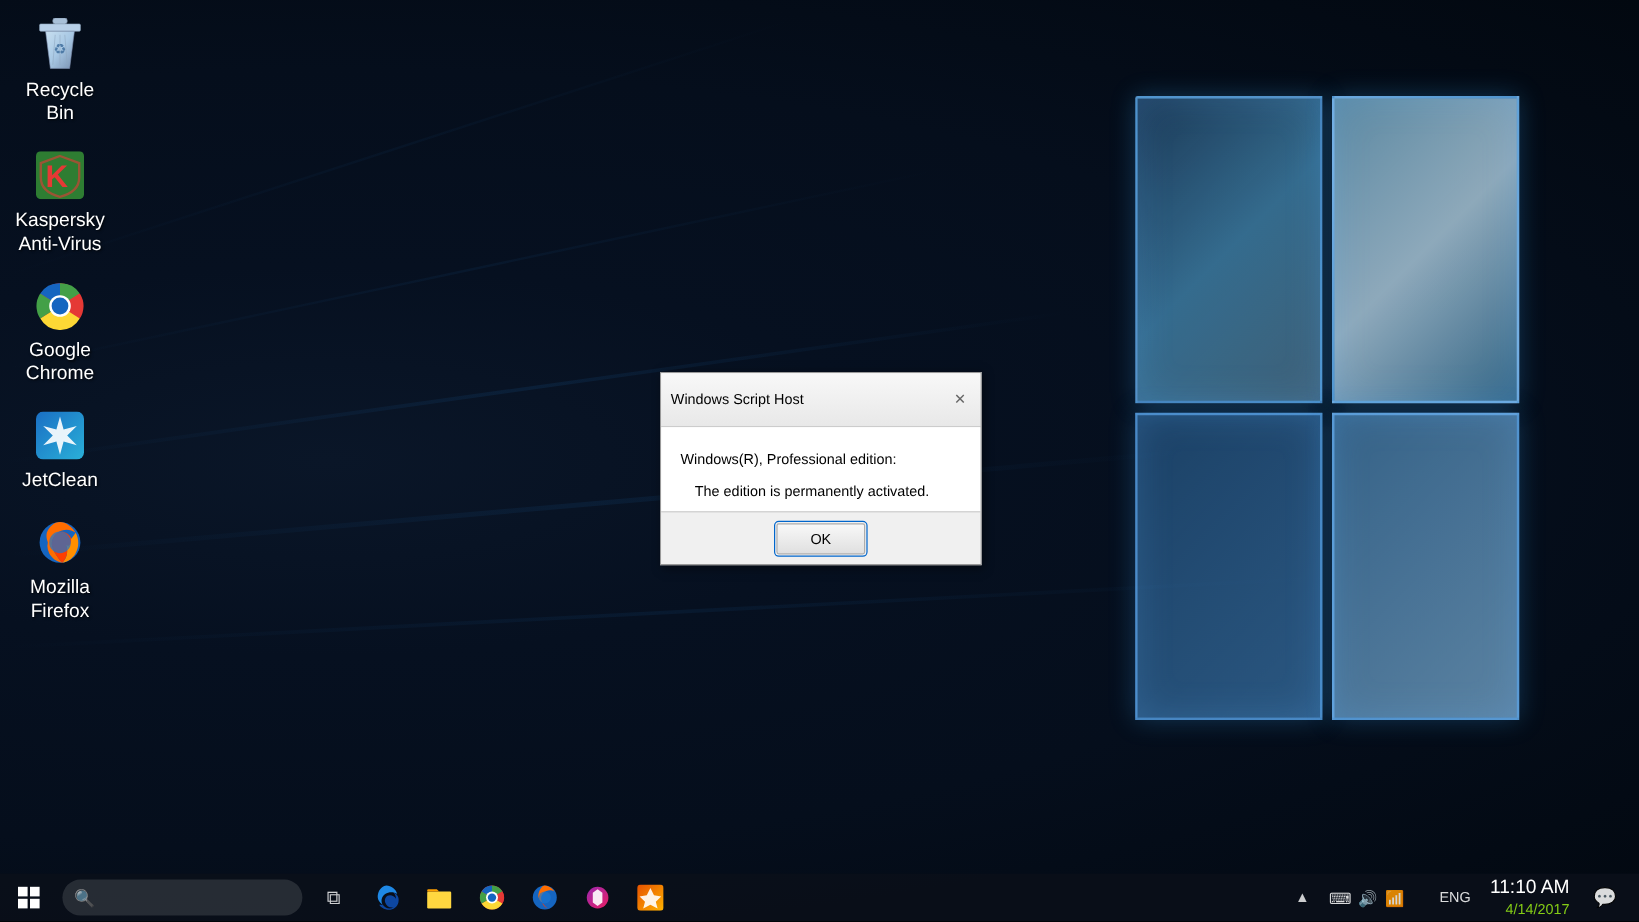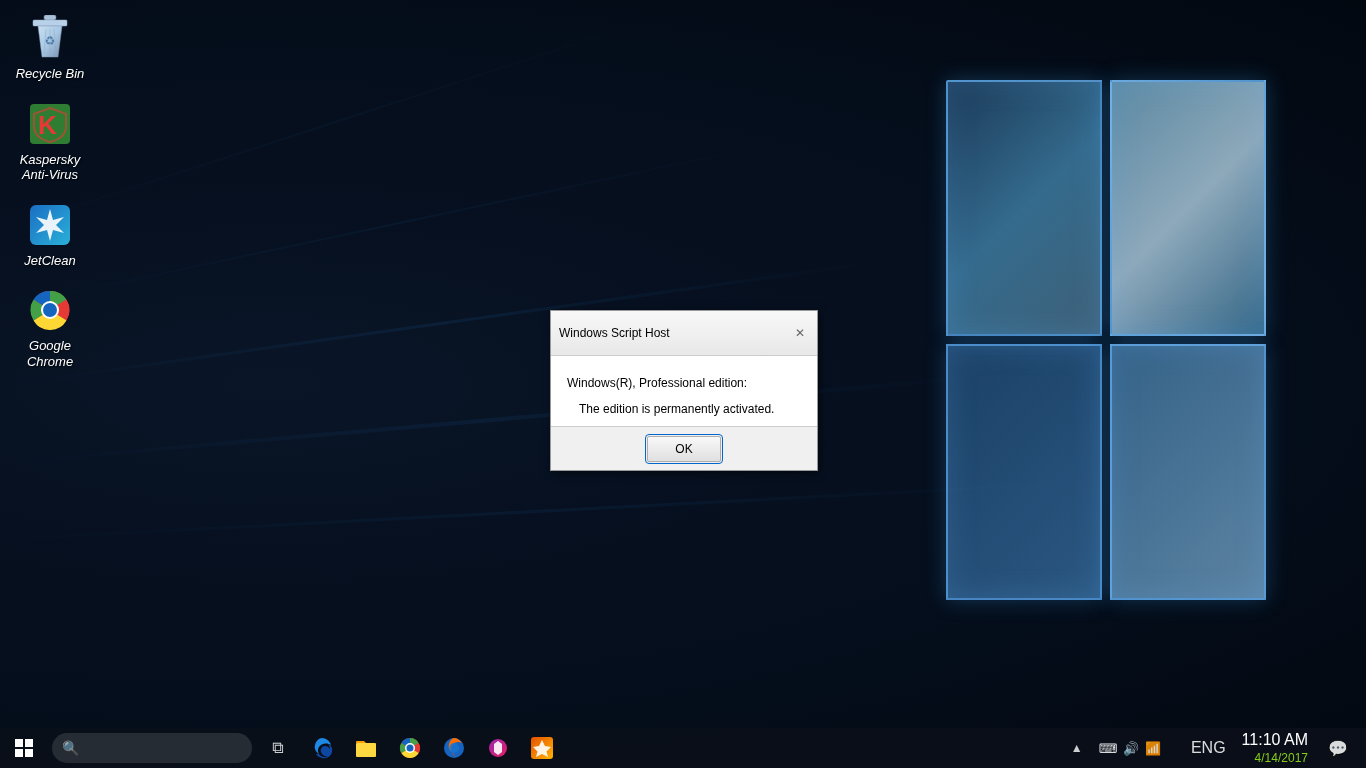--- a/index.html
+++ b/index.html
@@ -89,25 +89,24 @@
       height: 48px;
       display: flex;
       align-items: center;
       justify-content: center;
       margin-bottom: 4px;
       font-size: 36px;
     }
 
     .icon-label {
       color: white;
-      font-size: 13px;
+      font-size: 16px;
       text-align: center;
       text-shadow: 1px 1px 2px rgba(0,0,0,0.8);
       line-height: 1.2;
-      font-style: italic;
     }
 
     .dialog {
       pointer-events: all;
       background: #f0f0f0;
       border: 1px solid #999;
       box-shadow: 2px 2px 8px rgba(0,0,0,0.5);
       width: 268px;
       position: absolute;
       top: 310px;
@@ -385,53 +384,70 @@
 
           <path d="M20 4 L36 10 L36 22 Q36 34 20 38 Q4 34 4 22 L4 10 Z" fill="none" stroke="#e53935" stroke-width="2" opacity="0.6"></path>
         </svg>
       </div>
       <span class="icon-label">Kaspersky<br>Anti-Virus</span>
     </div>
 
     <div class="desktop-icon">
       <div class="icon-img">
         <svg width="40" height="40" viewBox="0 0 40 40">
+
+          <circle cx="20" cy="20" r="19" fill="#e53935"></circle>
+          <path d="M20 1 A19 19 0 0 1 36.46 9.5 L20 20 Z" fill="#43a047"></path>
+          <path d="M36.46 9.5 A19 19 0 0 1 36.46 30.5 L20 20 Z" fill="#e53935"></path>
+          <path d="M36.46 30.5 A19 19 0 0 1 3.54 30.5 L20 20 Z" fill="#fdd835"></path>
+          <path d="M3.54 30.5 A19 19 0 0 1 3.54 9.5 L20 20 Z" fill="#43a047"></path>
+          <path d="M3.54 9.5 A19 19 0 0 1 20 1 L20 20 Z" fill="#1565c0"></path>
+
+          <circle cx="20" cy="20" r="9" fill="white"></circle>
+
+          <circle cx="20" cy="20" r="7" fill="#1565c0"></circle>
+        </svg>
+      </div>
+      <span class="icon-label">Google<br>Chrome</span>
+    </div>
+
+    <div class="desktop-icon">
+      <div class="icon-img">
+        <svg width="40" height="40" viewBox="0 0 40 40">
           <rect width="40" height="40" rx="6" fill="url(#jetBg)"></rect>
 
           <path d="M20 4 L23 15 L34 12 L26 20 L34 28 L23 25 L20 36 L17 25 L6 28 L14 20 L6 12 L17 15 Z" fill="white" opacity="0.9"></path>
           <defs>
             <linearGradient id="jetBg" x1="0%" y1="0%" x2="100%" y2="100%">
               <stop offset="0%" style="stop-color:#1a6fc4"></stop>
               <stop offset="100%" style="stop-color:#2ab0d8"></stop>
             </linearGradient>
           </defs>
         </svg>
       </div>
       <span class="icon-label">JetClean</span>
     </div>
 
     <div class="desktop-icon">
       <div class="icon-img">
         <svg width="40" height="40" viewBox="0 0 40 40">
 
-          <circle cx="20" cy="20" r="19" fill="#e53935"></circle>
-          <path d="M20 1 A19 19 0 0 1 36.46 9.5 L20 20 Z" fill="#43a047"></path>
-          <path d="M36.46 9.5 A19 19 0 0 1 36.46 30.5 L20 20 Z" fill="#e53935"></path>
-          <path d="M36.46 30.5 A19 19 0 0 1 3.54 30.5 L20 20 Z" fill="#fdd835"></path>
-          <path d="M3.54 30.5 A19 19 0 0 1 3.54 9.5 L20 20 Z" fill="#43a047"></path>
-          <path d="M3.54 9.5 A19 19 0 0 1 20 1 L20 20 Z" fill="#1565c0"></path>
-
-          <circle cx="20" cy="20" r="9" fill="white"></circle>
-
-          <circle cx="20" cy="20" r="7" fill="#1565c0"></circle>
-        </svg>
-      </div>
-      <span class="icon-label">Google<br>Chrome</span>
-    </div>
-
+          <circle cx="20" cy="20" r="17" fill="#1565c0"></circle>
+
+          <path d="M20 3 C25 3 30 7 33 12 C28 8 22 9 18 12 C14 15 12 20 14 25 C10 22 8 17 9 12 C11 7 15 3 20 3Z" fill="#ff6d00"></path>
+          <path d="M33 12 C36 17 36 24 33 29 C31 33 27 36 22 37 C26 33 27 27 25 22 C28 19 31 15 33 12Z" fill="#ff8f00"></path>
+          <path d="M14 25 C16 30 19 34 22 37 C17 36 13 33 11 29 C9 25 9 21 11 17 C12 21 13 23 14 25Z" fill="#ff6d00"></path>
+
+          <path d="M18 12 C22 10 27 12 29 16 C30 20 28 25 25 22 C27 27 26 33 22 37 C19 34 16 30 14 25 C12 20 14 15 18 12Z" fill="#ff3d00"></path>
+
+          <circle cx="20" cy="20" r="9" fill="#1976d2" opacity="0.7"></circle>
+        </svg>
+      </div>
+      <span class="icon-label">Mozilla<br>Firefox</span>
+    </div>
 
   </div>
 
   <div class="dialog">
     <div class="dialog-titlebar">
       <span class="dialog-title">Windows Script Host</span>
       <button class="dialog-close">✕</button>
     </div>
     <div class="dialog-content">
       <span class="dialog-message-line1">Windows(R), Professional edition:</span>
@@ -530,21 +546,21 @@
     <div class="system-tray">
 
       <div class="taskbar-btn" style="width:24px;">
         <span style="font-size:12px;color:rgba(255,255,255,0.8);">▲</span>
       </div>
 
       <div class="tray-icons">
         <span class="tray-icon">⌨</span>
         <span class="tray-icon">🔊</span>
         <span class="tray-icon">📶</span>
-        <span class="tray-icon" style="font-size:16px;padding-left:23px;">ENG</span>
+        <span class="tray-icon" style="font-size:12px;padding-left:23px;">ENG</span>
       </div>
 
       <div class="tray-clock">
         <div class="tray-time">11:10 AM</div>
         <div class="tray-date">4/14/2017</div>
       </div>
 
       <div class="tray-notification">
         <span>💬</span>
       </div>

